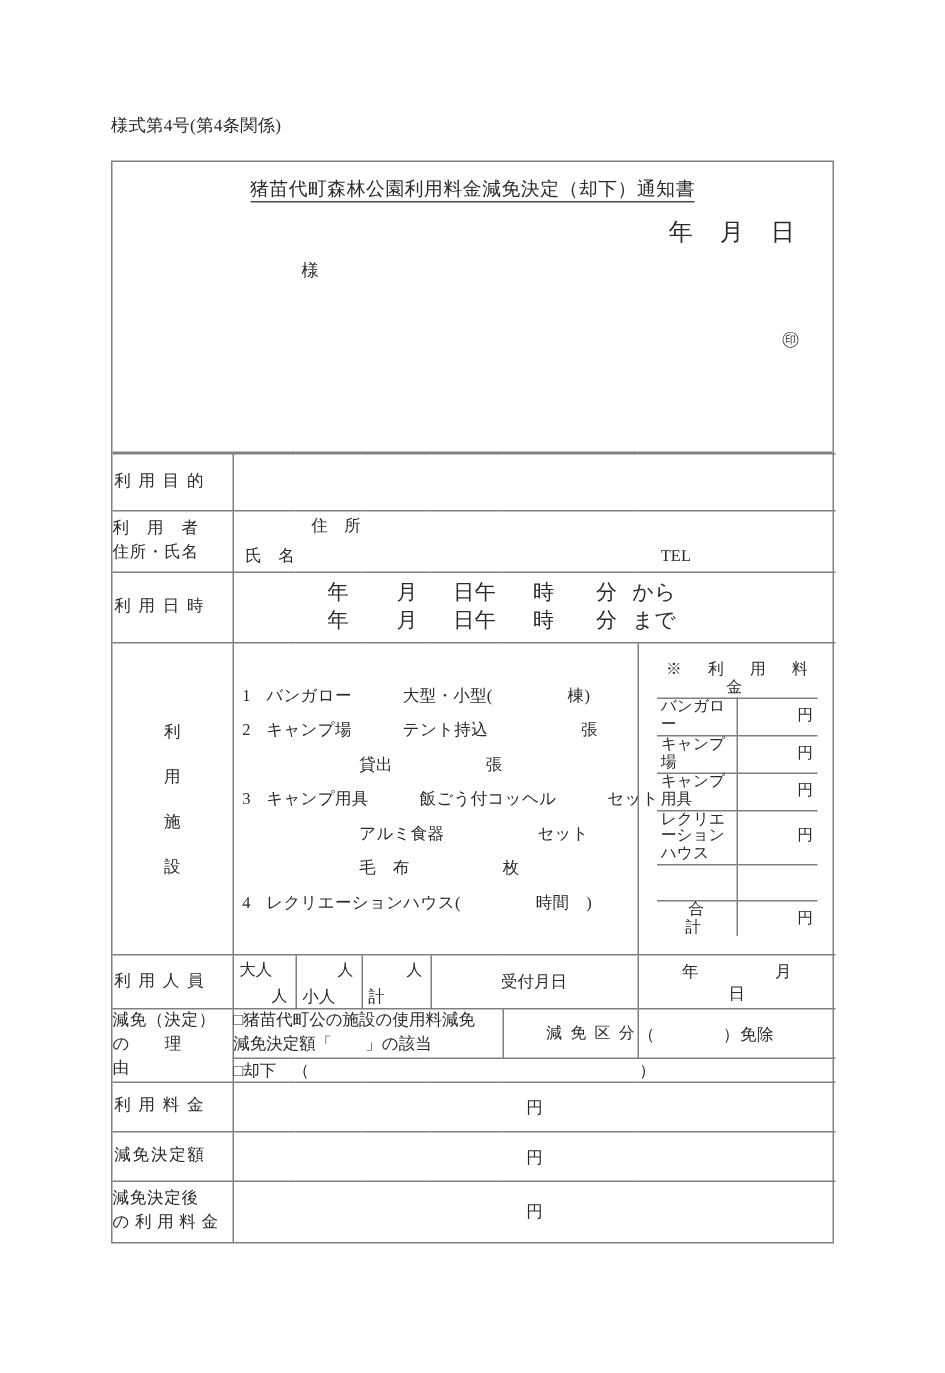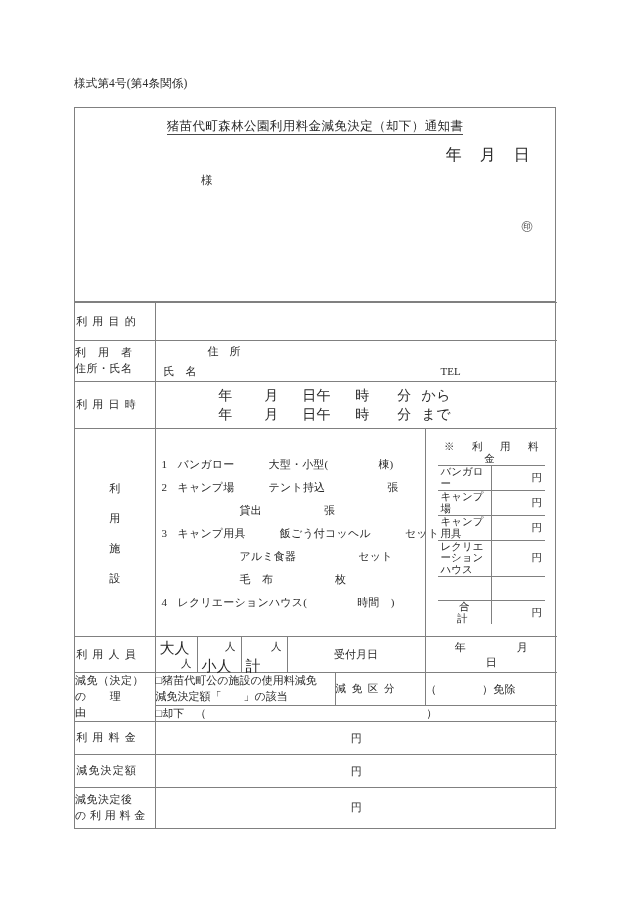--- a/index.html
+++ b/index.html
@@ -208,21 +208,21 @@
     font-size: 10.5px;
     height: 21px;
   }
   .fee-name { width: 58%; word-break: break-all; }
   .fee-val  { text-align: right; padding-right: 6px; }
   .fee-total { text-align: center; letter-spacing: 4px; text-indent: 4px; }
 
   
   .ppl-sub { position: relative; height: 100%; }
   .ppl-sub .cap {
-    position: absolute; top: 2px; left: 4px; font-size: 15px;
+    position: absolute; top: 2px; left: 4px; font-size: 11px;
   }
   .ppl-sub .unit {
     position: absolute; bottom: 1px; right: 5px; font-size: 10.5px;
   }
   .recv-date { text-align: center; font-size: 11px; letter-spacing: 0.3px; }
   .recv-date i { font-style: normal; display: inline-block; width: 62px; text-align: center; }
 
   
   .reason-a {
     font-size: 10.5px;
@@ -419,21 +419,21 @@
 
       <tr>
         <td rowspan="2" class="lbl">
           <div>減免（決定）</div>
           <div>の　　理　　由</div>
         </td>
         <td colspan="4" class="reason-a">
           <div>□猪苗代町公の施設の使用料減免</div>
           <div>減免決定額「　　」の該当</div>
         </td>
-        <td style="text-align:left; font-size:10.5px; letter-spacing:1.5px;">減 免 区 分</td>
+        <td style="text-align:right; font-size:10.5px; letter-spacing:1.5px;">減 免 区 分</td>
         <td colspan="2" class="kubun-val">（　　　　）免除</td>
       </tr>
 
       <tr>
         <td colspan="7" class="reason-b">
           <span>□却下　（</span><span class="bracket-gap"></span><span>）</span>
         </td>
       </tr>
 
       <tr>

